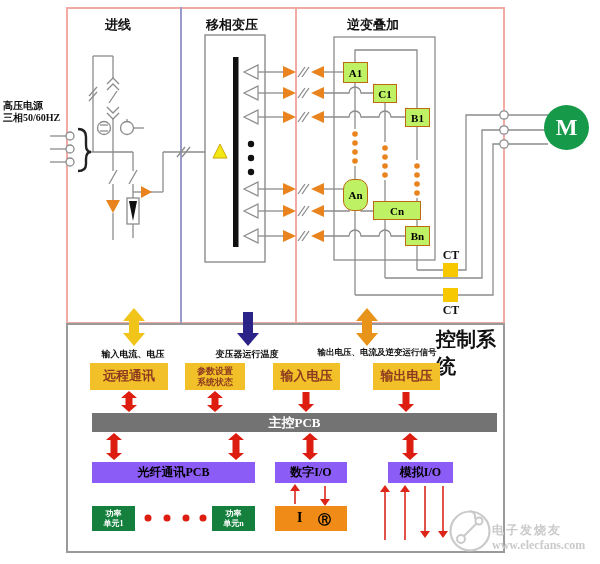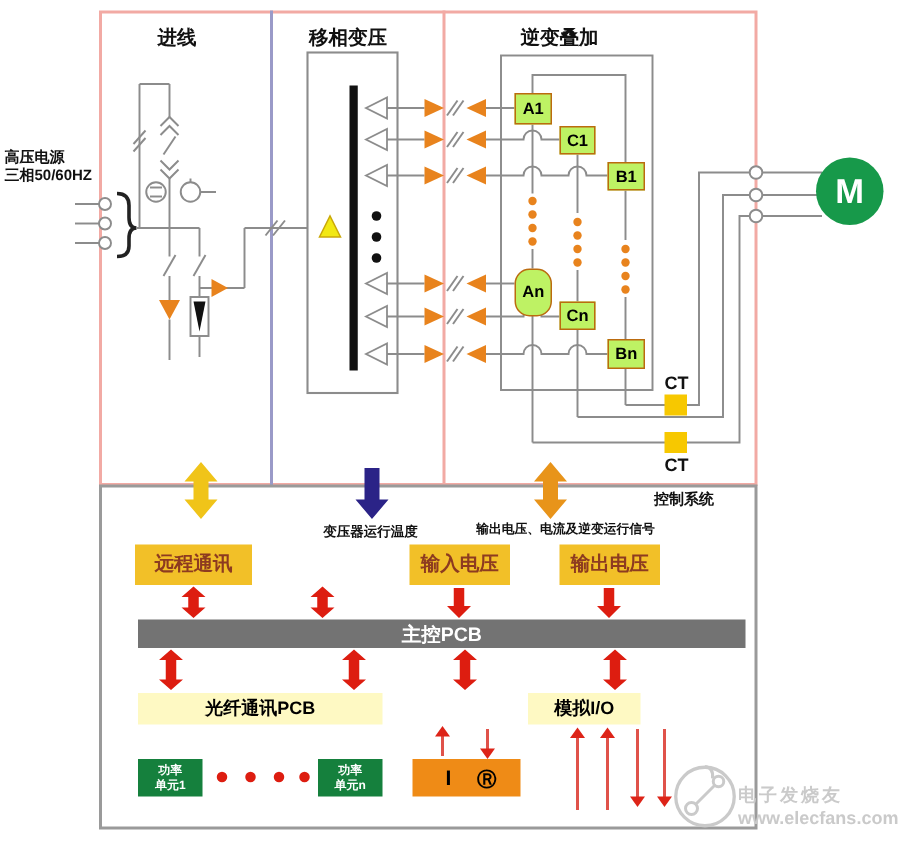--- a/index.html
+++ b/index.html
@@ -1,26 +1,26 @@
 <!DOCTYPE html>
 <html><head>
 <meta charset="utf-8">
 <style>
   html,body{margin:0;padding:0;background:#fff;}
   #stage{position:relative;width:600px;height:564px;background:#fff;overflow:hidden;
          font-family:"Liberation Sans","DejaVu Sans",sans-serif;color:#111;}
-  .abs{position:absolute;box-sizing:border-box;}
+  .abs{position:absolute;box-sizing:border-box;font-family:Liberation Serif, serif;}
   .ctr{display:flex;align-items:center;justify-content:center;text-align:center;}
   .sec-title{font-weight:bold;font-size:13px;color:#111;}
   .cap{font-weight:bold;font-size:9px;color:#111;}
   .cell{background:#bef264;border:1px solid #bb6b0f;color:#000;font-weight:bold;font-size:11px;}
   .ct-box{background:#f7c800;}
   .ct-lab{font-weight:bold;font-size:12px;}
   .func{background:#f2c028;color:#8d3b20;font-weight:bold;font-size:13px;line-height:1.15;}
-  .io{background:#fef9c3;color:#000;font-weight:bold;font-size:12px;}
+  .io{background:#8b5cf6;color:#000;font-weight:bold;font-size:12px;}
   .brown{background:#15803d;color:#fff;font-weight:bold;font-size:8px;line-height:1.25;}
   .wm{color:#cacaca;pointer-events:none;}
   svg{position:absolute;left:0;top:0;}
 </style>
 </head>
 <body>
 
 <div id="stage">
 
   <div class="abs" style="left:66px;top:7px;width:439px;height:317px;border:2px solid #f2aaa4;z-index:1;"></div>
@@ -223,43 +223,51 @@
 
   <div class="abs" style="left:3px;top:100px;width:64px;font-size:10px;font-weight:bold;line-height:11.5px;z-index:3;">
     <div>高压电源</div>
     <div>三相50/60HZ</div>
   </div>
 
   <div class="abs cell ctr" style="left:343px;top:62px;width:25px;height:21px;z-index:3;">A1</div>
   <div class="abs cell ctr" style="left:373px;top:84px;width:24px;height:19px;z-index:3;">C1</div>
   <div class="abs cell ctr" style="left:405px;top:108px;width:25px;height:19px;z-index:3;">B1</div>
   <div class="abs cell ctr" style="left:343px;top:179px;width:25px;height:32px;z-index:3;border-radius:10px;">An</div>
-  <div class="abs cell ctr" style="left:373px;top:201px;width:24px;height:19px;z-index:3;">Cn</div>
+  <div class="abs cell ctr" style="left:373px;top:201px;width:48px;height:19px;z-index:3;">Cn</div>
   <div class="abs cell ctr" style="left:405px;top:226px;width:25px;height:20px;z-index:3;">Bn</div>
 
   <div class="abs ct-lab ctr" style="left:437px;top:248px;width:28px;z-index:3;">CT</div>
   <div class="abs ct-box" style="left:443px;top:263px;width:15px;height:14px;z-index:3;"></div>
   <div class="abs ct-box" style="left:443px;top:288px;width:15px;height:14px;z-index:3;"></div>
   <div class="abs ct-lab ctr" style="left:437px;top:303px;width:28px;z-index:3;">CT</div>
 
   <div class="abs ctr" style="left:544px;top:105px;width:45px;height:45px;border-radius:50%;background:#17994a;color:#fff;font-weight:bold;font-size:23px;z-index:3;">M</div>
 
-  <div class="abs" style="left:436px;top:326px;width:68px;font-size:10px;font-weight:bold;z-index:3;">控制系统</div>
-
+  <div class="abs" style="left:436px;top:326px;width:68px;font-size:20px;font-weight:bold;z-index:3;">控制系统</div>
+
+  <div class="abs cap ctr" style="left:73px;top:348px;width:120px;z-index:3;">输入电流、电压</div>
   <div class="abs cap ctr" style="left:187px;top:348px;width:120px;z-index:3;">变压器运行温度</div>
   <div class="abs cap ctr" style="left:297px;top:347px;width:160px;font-size:8.5px;z-index:3;">输出电压、电流及逆变运行信号</div>
 
   <div class="abs func ctr" style="left:90px;top:363px;width:78px;height:27px;z-index:3;">远程通讯</div>
+  <div class="abs func ctr" style="left:185px;top:363px;width:60px;height:27px;font-size:9px;z-index:3;">
+    <div>
+      <div>参数设置</div>
+      <div>系统状态</div>
+    </div>
+  </div>
   <div class="abs func ctr" style="left:273px;top:363px;width:67px;height:27px;z-index:3;">输入电压</div>
   <div class="abs func ctr" style="left:373px;top:363px;width:67px;height:27px;z-index:3;">输出电压</div>
 
   <div class="abs ctr" style="left:92px;top:413px;width:405px;height:19px;background:#737373;color:#fff;font-weight:bold;font-size:13px;z-index:3;">主控PCB</div>
 
   <div class="abs io ctr" style="left:92px;top:462px;width:163px;height:21px;z-index:3;">光纤通讯PCB</div>
-  <div class="abs io ctr" style="left:352px;top:462px;width:75px;height:21px;z-index:3;">模拟I/O</div>
+  <div class="abs io ctr" style="left:275px;top:462px;width:72px;height:21px;z-index:3;">数字I/O</div>
+  <div class="abs io ctr" style="left:388px;top:462px;width:65px;height:21px;z-index:3;">模拟I/O</div>
 
   <div class="abs brown ctr" style="left:92px;top:506px;width:43px;height:25px;z-index:3;">
     <div>
       <div>功率</div>
       <div>单元1</div>
     </div>
   </div>
   <div class="abs brown ctr" style="left:212px;top:506px;width:43px;height:25px;z-index:3;">
     <div>
       <div>功率</div>

